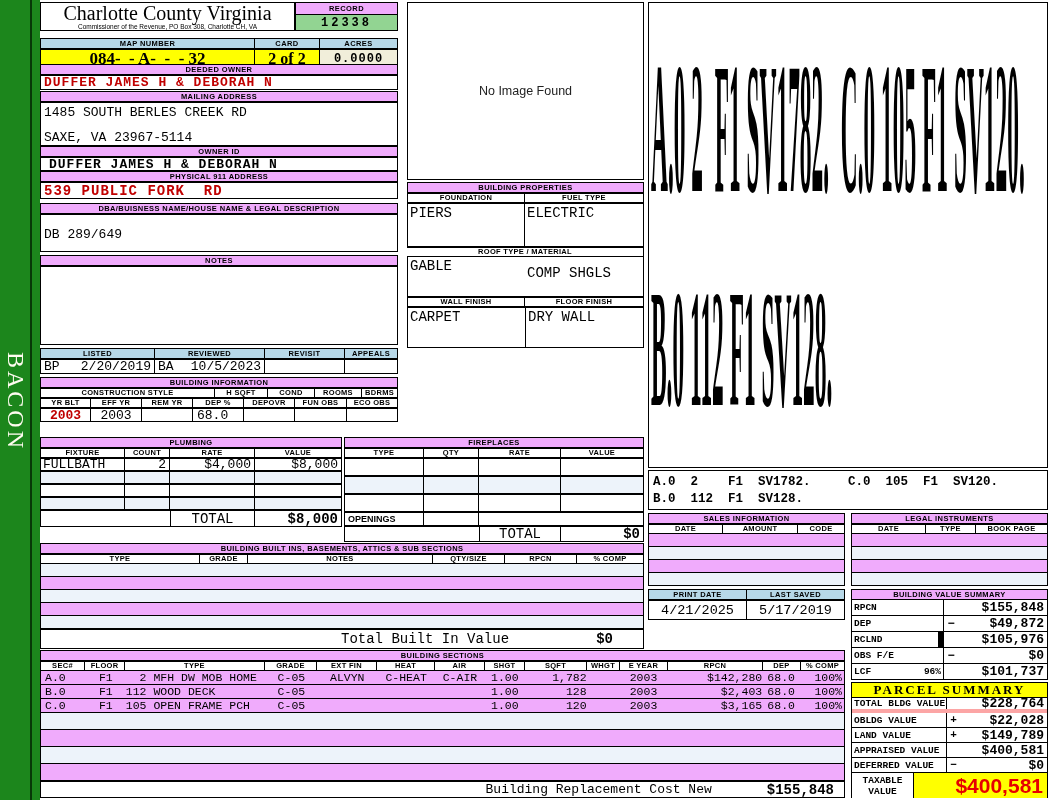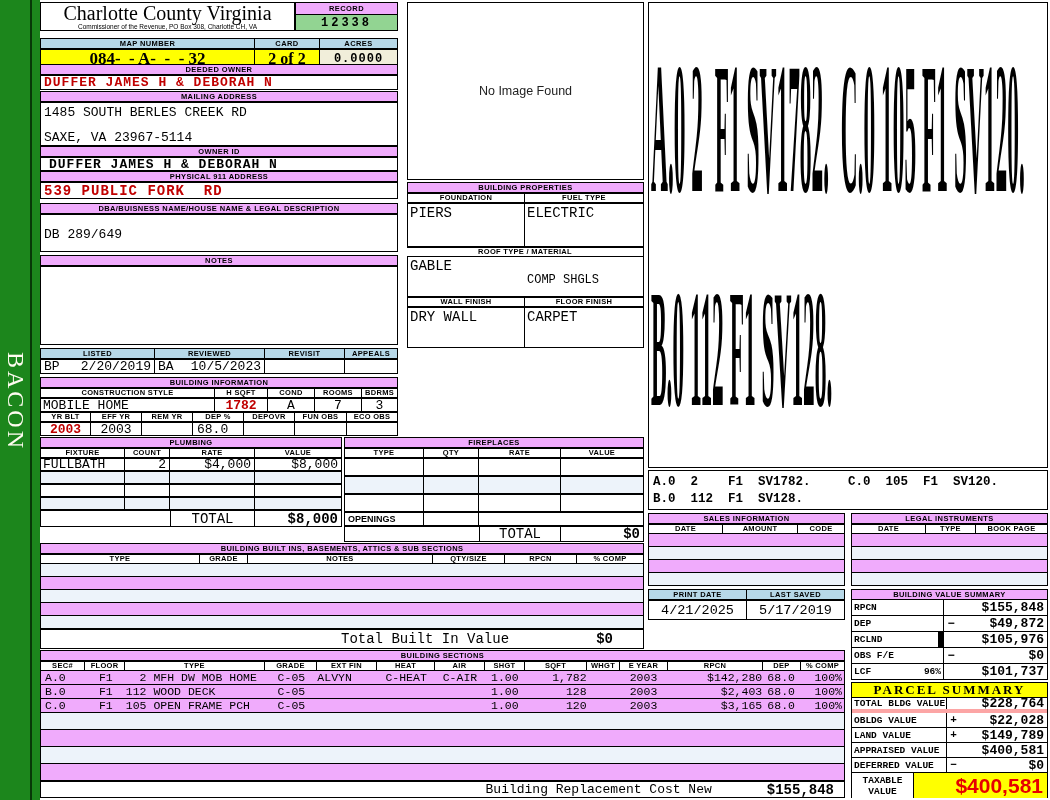--- a/index.html
+++ b/index.html
@@ -110,27 +110,20 @@
 
 <div class="abs" style="left:40px;top:377px;width:358px">
   <div class="bar" style="height:11px">BUILDING INFORMATION</div>
   <div class="row" style="height:10px">
     <div class="hc" style="width:175px">CONSTRUCTION STYLE</div>
     <div class="hc" style="width:53px">H SQFT</div>
     <div class="hc" style="width:47px">COND</div>
     <div class="hc" style="width:47px">ROOMS</div>
     <div class="hc" style="width:36px">BDRMS</div>
   </div>
-  <div class="row" style="height:14px">
-    <div class="cell v" style="width:175px;padding-left:2px">MOBILE HOME</div>
-    <div class="cell vb red center" style="width:53px">1782</div>
-    <div class="cell v center" style="width:47px">A</div>
-    <div class="cell v center" style="width:47px">7</div>
-    <div class="cell v center" style="width:36px">3</div>
-  </div>
   <div class="row" style="height:10px">
     <div class="hc" style="width:51px">YR BLT</div>
     <div class="hc" style="width:51px">EFF YR</div>
     <div class="hc" style="width:51px">REM YR</div>
     <div class="hc" style="width:51px">DEP %</div>
     <div class="hc" style="width:51px">DEPOVR</div>
     <div class="hc" style="width:52px">FUN OBS</div>
     <div class="hc" style="width:51px">ECO OBS</div>
   </div>
   <div class="row" style="height:14px">
@@ -260,21 +253,21 @@
     <div class="hc" style="width:95px">RPCN</div>
     <div class="hc" style="width:38px">DEP</div>
     <div class="hc" style="width:44px">% COMP</div>
   </div>
 
   <div class="sectrow box sw" style="height:14px;border-top:none">
     <span style="width:45px;padding-left:4px">A.0</span>
     <span style="width:40px;text-align:center">F1</span>
     <span style="width:140px">  2 MFH DW MOB HOME</span>
     <span style="width:52px;text-align:center">C-05</span>
-    <span style="width:60px;text-align:left">ALVYN</span>
+    <span style="width:60px;text-align:center">ALVYN</span>
     <span style="width:58px;text-align:center">C-HEAT</span>
     <span style="width:50px;text-align:center">C-AIR</span>
     <span style="width:40px;text-align:center">1.00</span>
     <span style="width:62px;text-align:right">1,782</span>
     <span style="width:33px"></span>
     <span style="width:48px;text-align:center">2003</span>
     <span style="width:95px;text-align:right">$142,280</span>
     <span style="width:38px;text-align:center">68.0</span>
     <span style="width:44px;text-align:right;padding-right:2px">100%</span>
   </div>
@@ -332,29 +325,29 @@
     <div class="hc" style="width:118px">FOUNDATION</div>
     <div class="hc" style="width:119px">FUEL TYPE</div>
   </div>
   <div class="row" style="height:44px">
     <div class="cell v" style="width:118px;align-items:flex-start;padding:1px 0 0 2px;font-size:14px">PIERS</div>
     <div class="cell v" style="width:119px;align-items:flex-start;padding:1px 0 0 2px;font-size:14px">ELECTRIC</div>
   </div>
   <div class="hc" style="height:10px">ROOF TYPE / MATERIAL</div>
   <div class="box" style="height:40px;border-top:none;position:relative">
     <span class="v" style="position:absolute;left:2px;top:1px;font-size:14px">GABLE</span>
-    <span class="v" style="position:absolute;left:119px;top:16px;font-size:12px">COMP SHGLS</span>
+    <span class="v" style="position:absolute;left:119px;top:8px;font-size:14px">COMP SHGLS</span>
   </div>
   <div class="row" style="height:10px">
     <div class="hc" style="width:118px">WALL FINISH</div>
     <div class="hc" style="width:119px">FLOOR FINISH</div>
   </div>
   <div class="row" style="height:41px">
+    <div class="cell v" style="width:119px;align-items:flex-start;padding:1px 0 0 2px;font-size:14px">CARPET</div>
     <div class="cell v" style="width:118px;align-items:flex-start;padding:1px 0 0 2px;font-size:14px">DRY WALL</div>
-    <div class="cell v" style="width:119px;align-items:flex-start;padding:1px 0 0 2px;font-size:14px">CARPET</div>
   </div>
 </div>
 
 <div class="abs box" style="left:648px;top:2px;width:400px;height:466px;overflow:hidden">
   <div style="position:absolute;left:2px;top:21px;font:bold 30px 'Liberation Serif',serif;white-space:pre;
               transform:scale(0.78,6.2);transform-origin:0 0;letter-spacing:0">A.0 2  F1 SV1782.  C.0 105 F1 SV120.</div>
   <div style="position:absolute;left:2px;top:251px;font:bold 30px 'Liberation Serif',serif;white-space:pre;
               transform:scale(0.78,5.6);transform-origin:0 0">B.0 112 F1 SV128.</div>
 </div>
 

